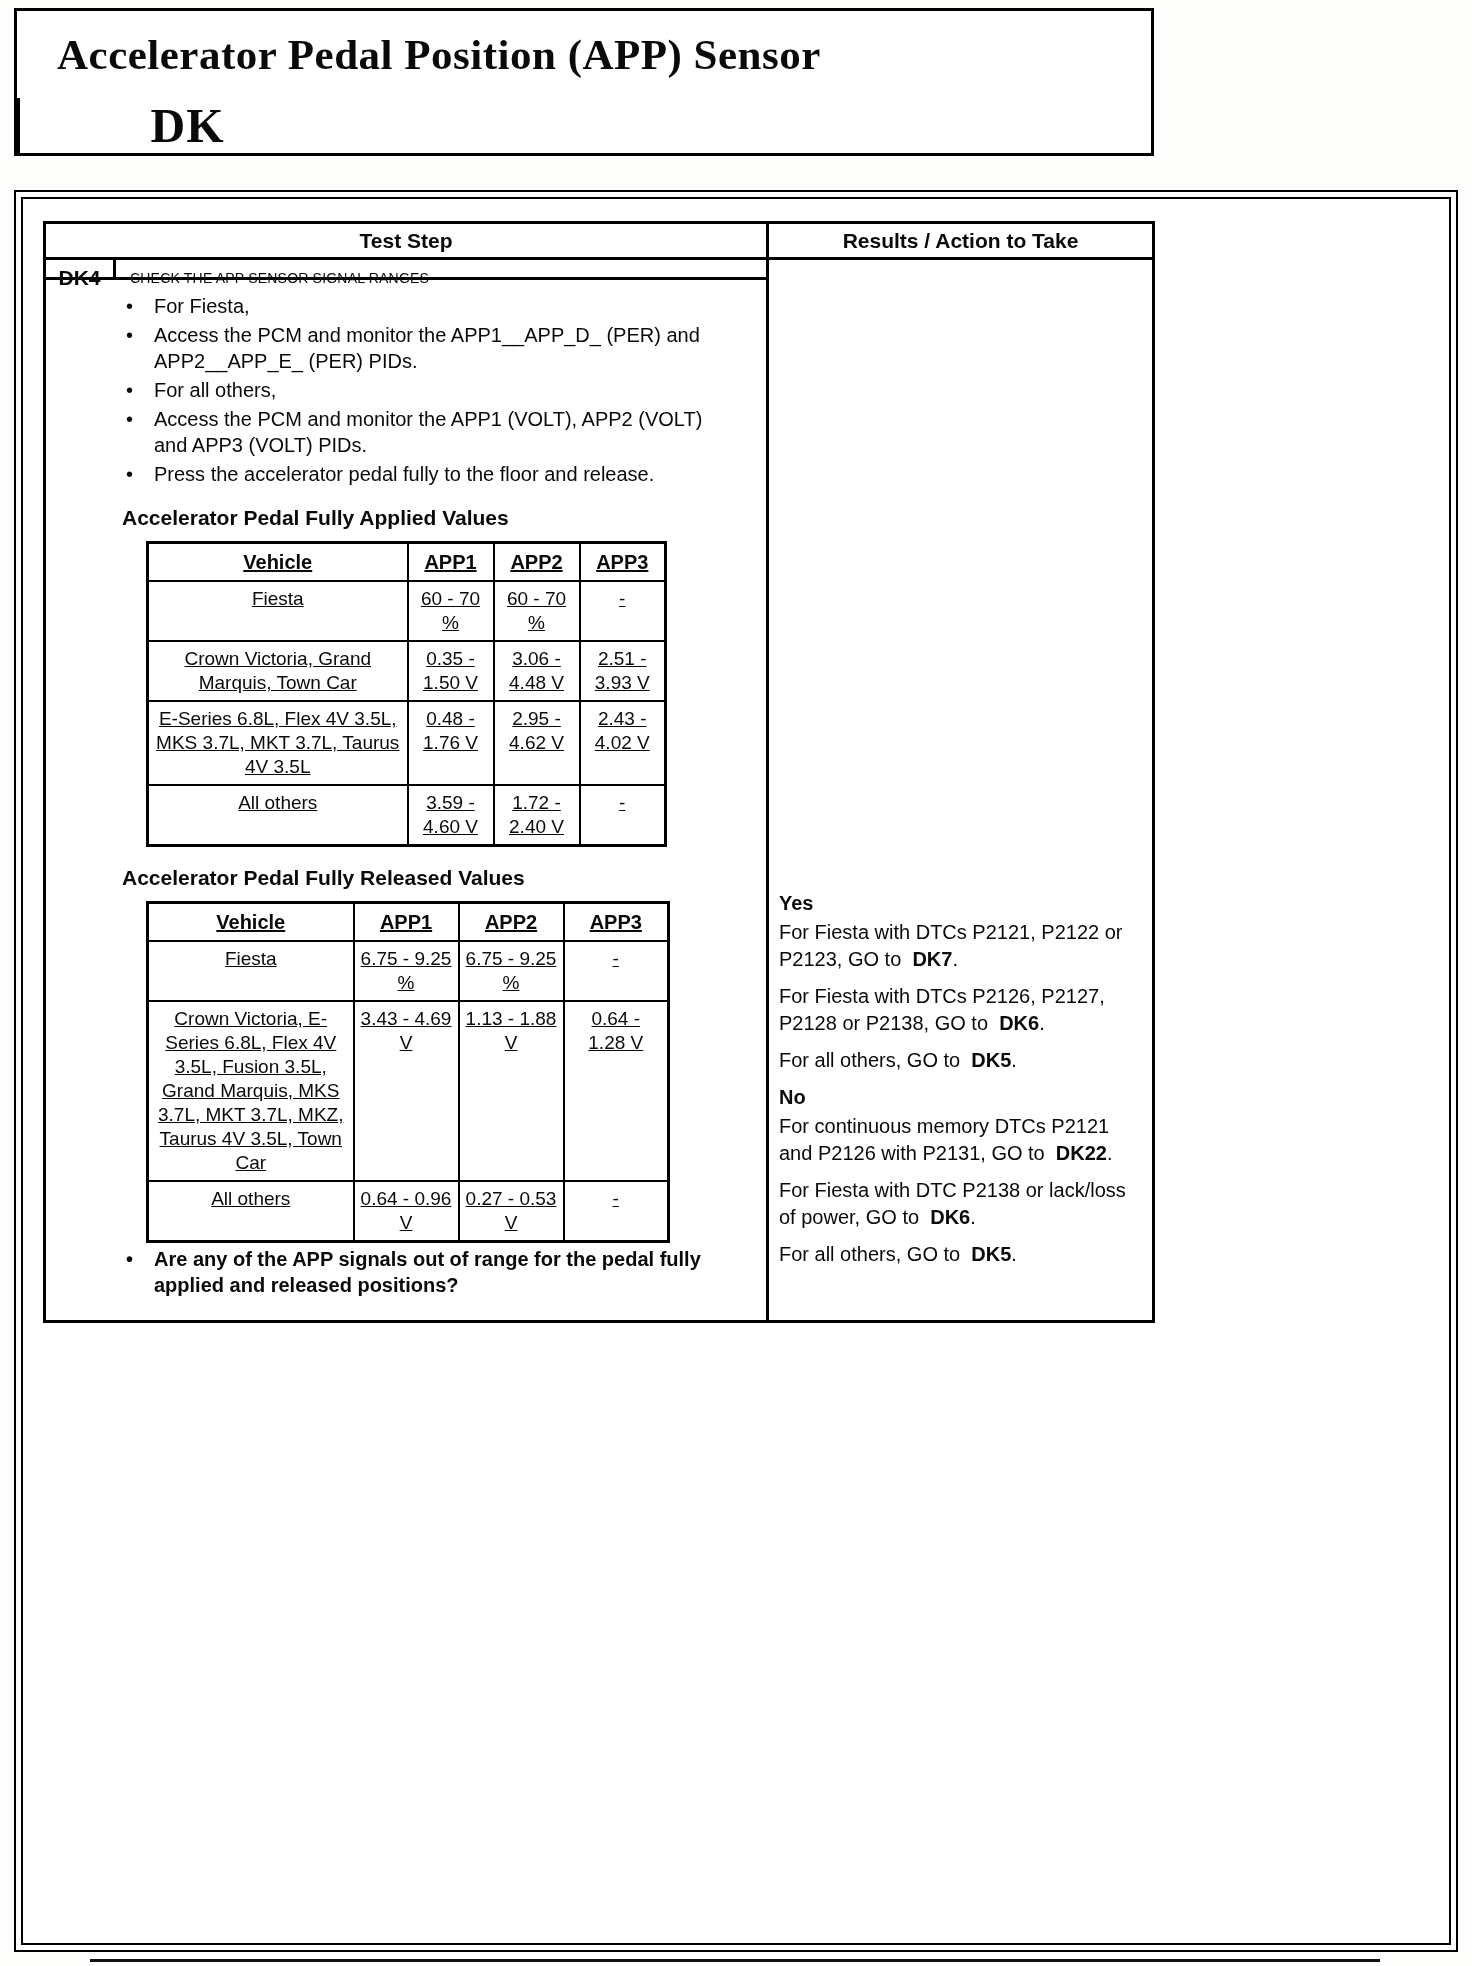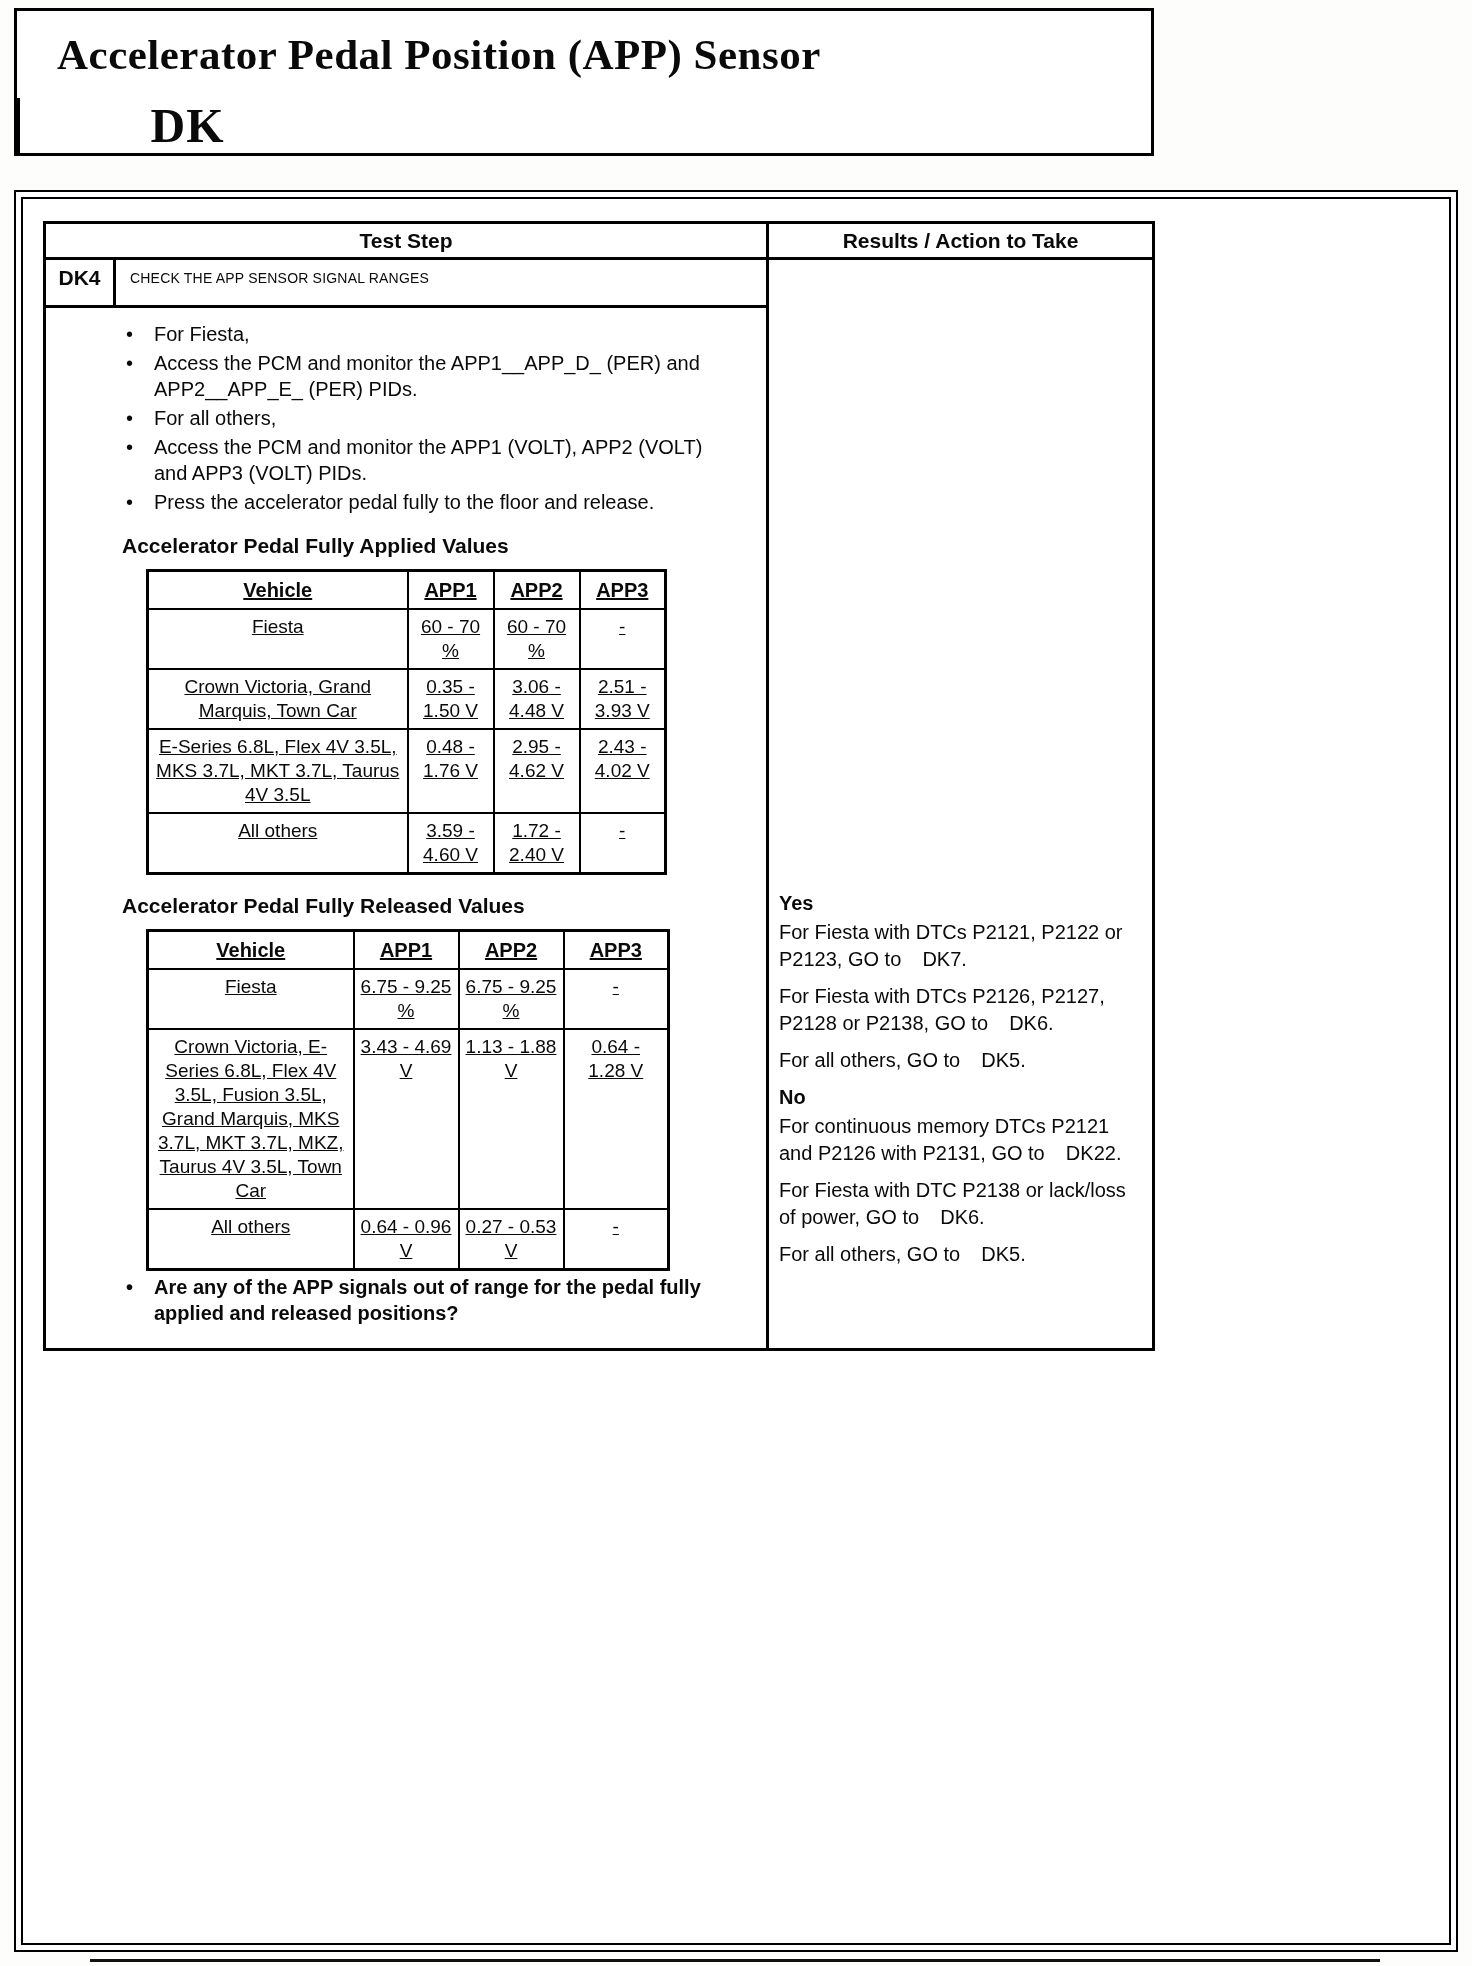--- a/index.html
+++ b/index.html
@@ -72,21 +72,21 @@
     line-height: 34px;
     border-bottom: 3px solid #000;
     text-align: center;
     font-weight: bold;
     font-size: 21px;
   }
 
   .step-row {
     display: flex;
     border-bottom: 3px solid #000;
-    height: 48px;
+    height: 20px;
   }
   .step-id {
     width: 70px;
     border-right: 3px solid #000;
     text-align: center;
     font-weight: bold;
     font-size: 21px;
     line-height: 36px;
   }
   .step-title {
@@ -159,21 +159,21 @@
     font-size: 20px;
     line-height: 27px;
   }
   .decision-label {
     font-weight: bold;
     margin: 0 0 2px 0;
   }
   .yes-block { margin-top: 622px; }
   .no-block { margin-top: 10px; }
   .action-item { margin: 0 0 10px 0; }
-  .action-item b { font-weight: normal; margin-left: 10px; }
+  .action-item b { font-weight: bold; }
 
   
   .scan-artifact {
     position: absolute; left: 90px; bottom: 4px;
     width: 1290px; height: 3px; background: #111;
   }
 </style>
 </head>
 <body>
 

